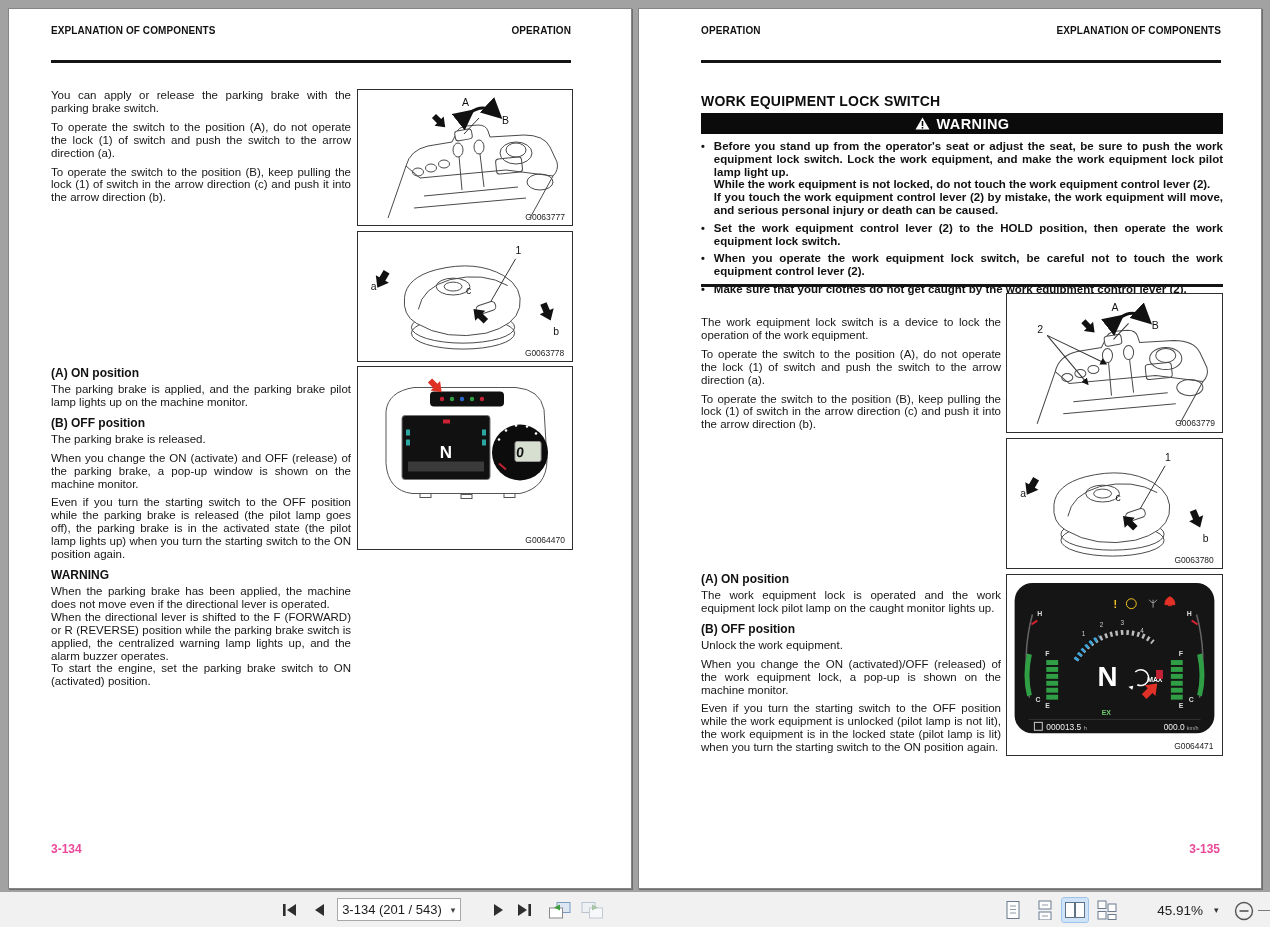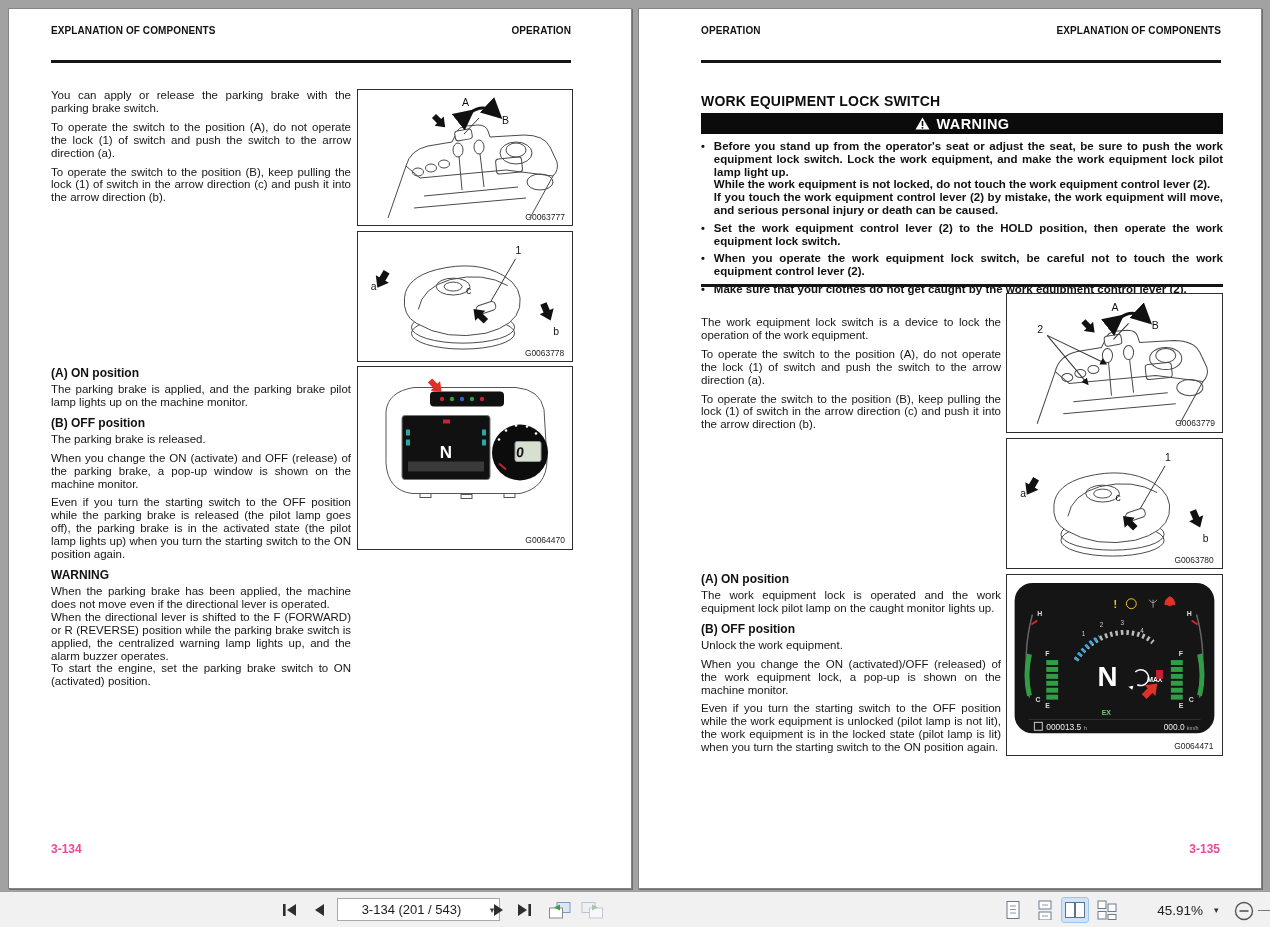--- a/index.html
+++ b/index.html
@@ -53,21 +53,21 @@
   .bullet .btext{flex:1;font-size:11.5px;line-height:12.8px;font-weight:bold;color:#111;text-align:justify;white-space:pre-line;}
   .warn-rule{position:absolute;top:275px;left:62px;width:522px;height:2.5px;background:#141414;}
 
   
   .toolbar{
     position:absolute;left:0;top:891px;width:1270px;height:36px;background:#f1f1f2;
     border-top:1px solid #9f9f9f;box-sizing:border-box;
   }
   .tb-btn{display:flex;align-items:center;justify-content:center;width:24px;height:26px;cursor:default;}
   .pagebox{
-    position:absolute;left:337px;top:6px;width:163px;height:23px;background:#fff;
+    position:absolute;left:337px;top:6px;width:124px;height:23px;background:#fff;
     border:1px solid #a8a8a8;display:flex;align-items:center;box-sizing:border-box;
   }
   .pagebox .pb-text{flex:1;text-align:center;font-size:13px;color:#1c1c1c;}
   .pagebox .pb-caret{width:14px;font-size:9px;color:#444;text-align:center;}
   .zoomtext{position:absolute;left:1143px;top:0;height:36px;display:flex;align-items:center;font-size:13.5px;color:#222;width:60px;justify-content:flex-end;}
   .caret-small{position:absolute;left:1214px;top:0;height:36px;display:flex;align-items:center;font-size:9px;color:#333;}
   .layout-btn{position:absolute;top:6px;width:26px;height:24px;display:flex;align-items:center;justify-content:center;border-radius:2px;}
   .layout-btn.selected{background:#cfe3f8;outline:1px solid #9ec4ea;}
 </style>
 </head>

